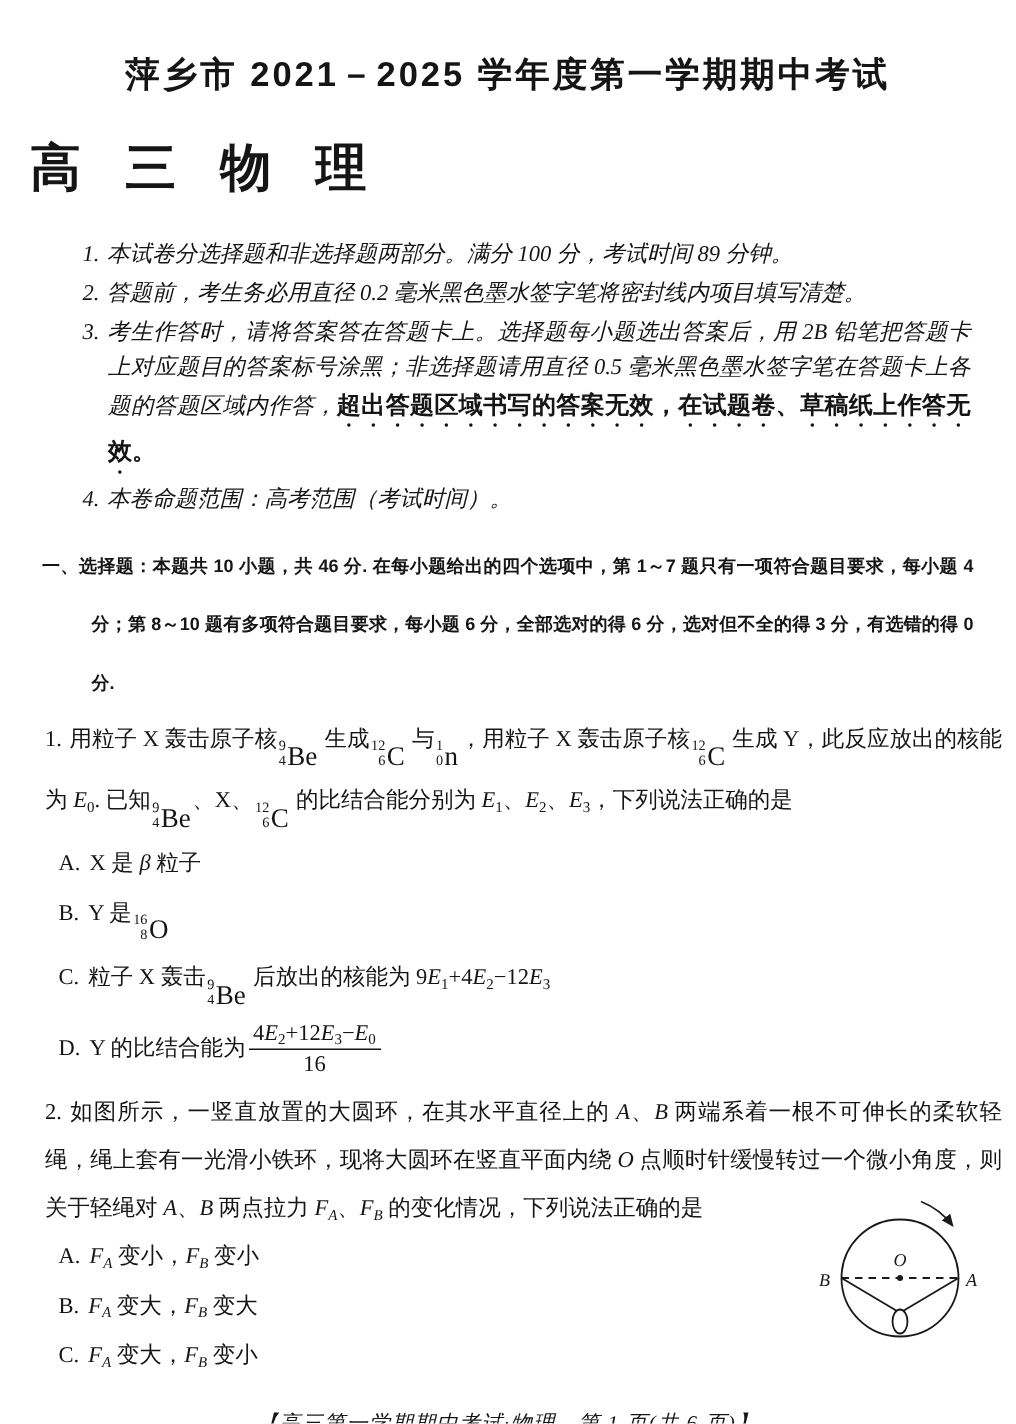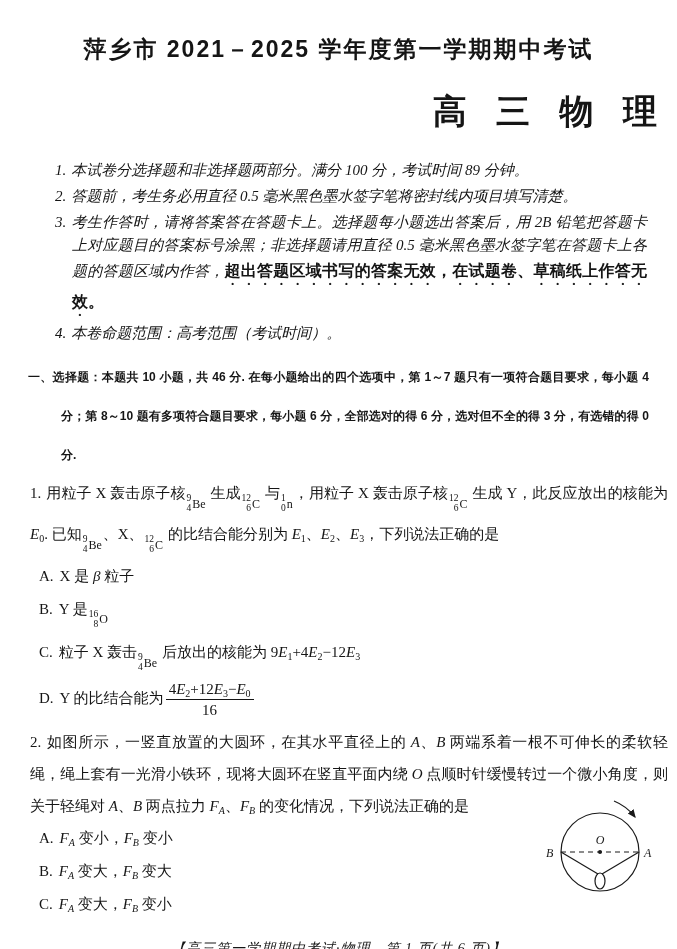--- a/index.html
+++ b/index.html
@@ -10,21 +10,21 @@
   }
   .page{width:677px;height:949px;position:relative;}
 
   
   .title1{
     margin:34px 10px 0;text-align:center;
     font-family:"Liberation Sans","DejaVu Sans",sans-serif;
     font-weight:700;font-size:23px;letter-spacing:2px;
   }
   .title2{
-    margin:24px 10px 0;text-align:right;
+    margin:24px 10px 0;text-align:left;
     font-family:"Liberation Sans","DejaVu Sans",sans-serif;
     font-weight:700;font-size:34px;letter-spacing:10px;text-indent:10px;
   }
 
   
   .notice{margin:24px 30px 0 28px;font-size:15px;}
   .notice-head{
     font-family:"Liberation Sans","DejaVu Sans",sans-serif;
     font-weight:700;font-size:16.5px;margin-bottom:5px;font-style:normal;
   }
@@ -57,21 +57,21 @@
   .opt{font-size:15px;line-height:33px;padding-left:9px;text-align:left;}
   .olab{padding-right:6px;}
 
   
   i{font-style:italic;}
   sub{font-size:10px;vertical-align:-3px;line-height:0;}
   .mvar{white-space:nowrap;}
   .nuc{display:inline-flex;align-items:center;vertical-align:-3px;margin:0 1px;white-space:nowrap;}
   .ns{display:inline-flex;flex-direction:column;align-items:flex-end;
       font-size:9.5px;line-height:1.05;margin-right:1px;font-style:normal;}
-  .nsym{font-size:12px;}
+  .nsym{font-size:18px;}
   .frac{display:inline-block;vertical-align:middle;text-align:center;
         line-height:1.2;margin:0 2px;font-size:15px;}
   .fnum{display:block;border-bottom:1.2px solid #151515;padding:0 3px 1px;}
   .fden{display:block;padding-top:1px;}
 
   
   .fig{position:absolute;left:534px;top:750px;width:140px;height:152px;}
   .fig .ln{stroke:#1a1a1a;stroke-width:1.2;fill:none;}
   .fig text{font-family:"Liberation Serif","DejaVu Serif",serif;font-style:italic;font-size:12px;fill:#1a1a1a;}
 
@@ -84,21 +84,21 @@
 </head>
 <body>
 
 <div class="page">
 
   <div class="title1">萍乡市 2021－2025 学年度第一学期期中考试</div>
   <div class="title2">高 三 物 理</div>
 
   <div class="notice">
     <div class="nitem"><span class="nno">1.</span><span>本试卷分选择题和非选择题两部分。满分 100 分，考试时间 89 分钟。</span></div>
-    <div class="nitem"><span class="nno">2.</span><span>答题前，考生务必用直径 0.5 毫米黑色墨水签字笔将密封线内项目填写清楚。</span></div>
+    <div class="nitem"><span class="nno">2.</span><span>答题前，考生务必用直径 0.2 毫米黑色墨水签字笔将密封线内项目填写清楚。</span></div>
     <div class="nitem"><span class="nno">3.</span><span>考生作答时，请将答案答在答题卡上。选择题每小题选出答案后，用 2B 铅笔把答题卡上对应题目的答案标号涂黑；非选择题请用直径 0.5 毫米黑色墨水签字笔在答题卡上各题的答题区域内作答，</span><span class="bem">超出答题区域书写的答案无效，在试题卷、草稿纸上作答无效。</span></div>
     <div class="nitem"><span class="nno">4.</span><span>本卷命题范围：高考范围（考试时间）。</span></div>
   </div>
 
   <p class="sec-head">一、选择题：本题共 10 小题，共 46 分. 在每小题给出的四个选项中，第 1～7 题只有一项符合题目要求，每小题 4 分；第 8～10 题有多项符合题目要求，每小题 6 分，全部选对的得 6 分，选对但不全的得 3 分，有选错的得 0 分.</p>
 
   <div class="question q1">
     <p class="stem"><span class="qno">1.</span><span>用粒子 X 轰击原子核<span class="nuc">
             <span class="ns">
               <span>9</span>

